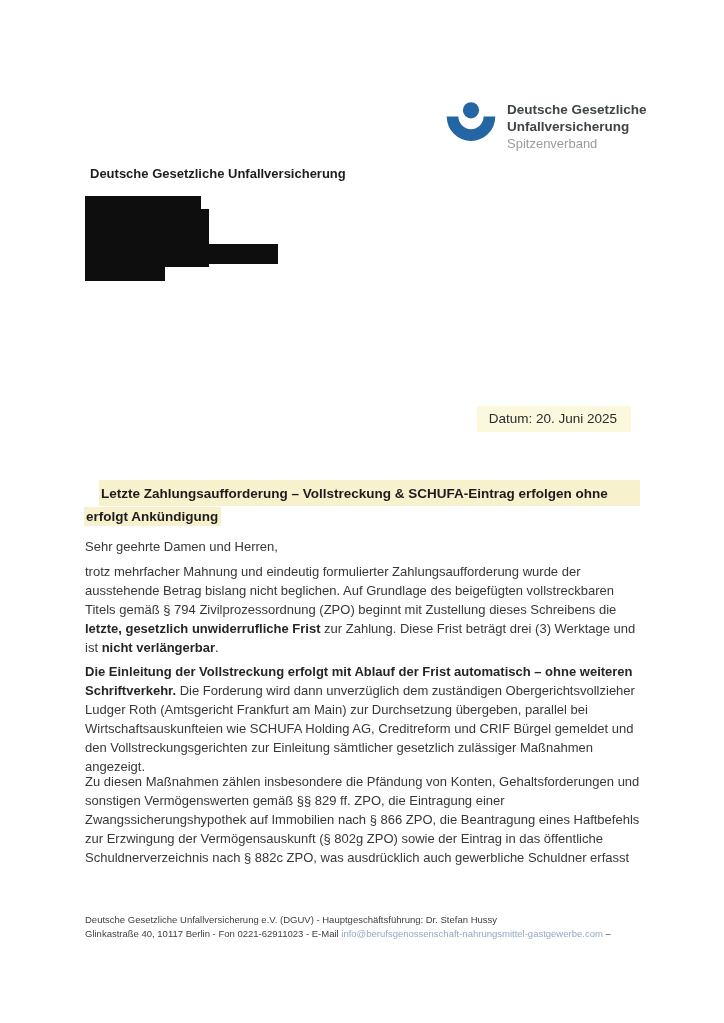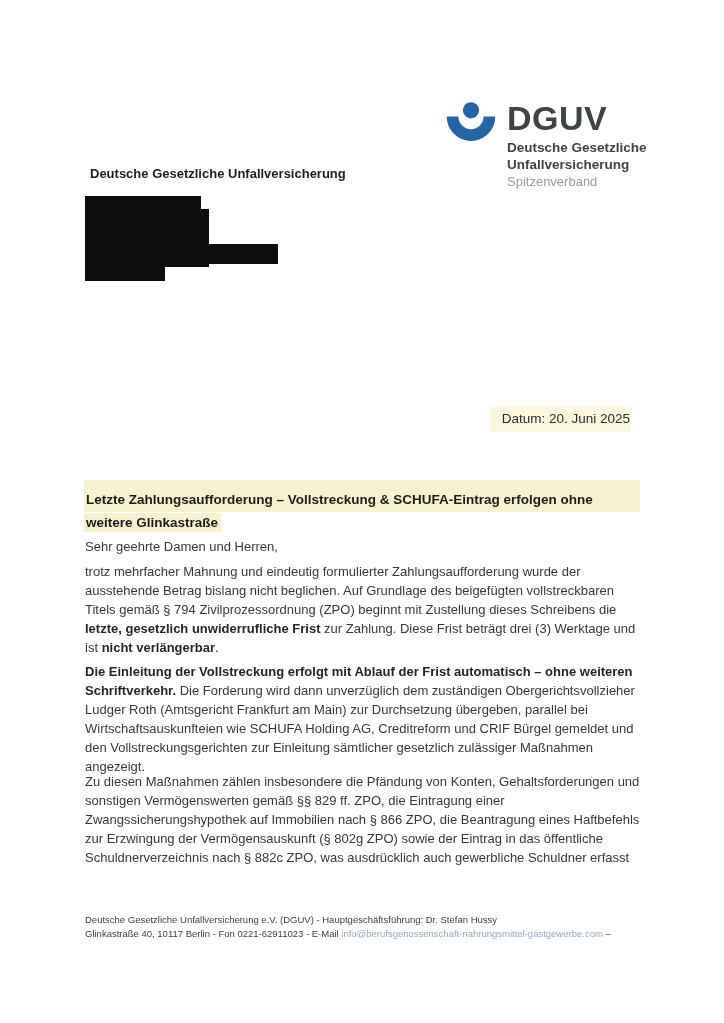--- a/index.html
+++ b/index.html
@@ -52,31 +52,31 @@
     position: absolute; right: 86px; top: 292px;
     text-align: right; font-size: 13.5px; line-height: 19px; color: #2c2c2c;
     white-space: nowrap;
   }
   .address .bold { font-weight: bold; }
 
   
   .date-line {
     position: absolute; right: 93px; top: 406px;
     background: #fbf8dd;
-    padding: 5px 1px 6px 12px;
+    padding: 5px 14px 6px 12px;
     font-size: 13.5px; color: #2c2c2c;
     white-space: nowrap;
   }
 
   
   .subject {
     position: absolute; left: 84px; top: 480px; width: 556px;
     font-size: 13.5px; font-weight: bold; line-height: 19.5px; color: #1c1c1c;
   }
-  .subject .line1 { background: #f8f1ce; padding: 10px 0 2px 2px; }
+  .subject .line1 { background: #f8f1ce; padding: 4px 0 2px 2px; margin-left: 15px; }
   .subject .line2 { padding-top: 1px; }
   .subject .line2 .hl { background: #f8f1ce; padding: 2px 3px 2px 2px; }
 
   
   .para {
     position: absolute; left: 85px; width: 557px;
     font-size: 13px; line-height: 19px; color: #383838; margin-top: 6px;
   }
   .para b { color: #262626; }
   .salutation { top: 531px; }
@@ -98,42 +98,41 @@
 <body>
 
 <div class="page">
 
   <div class="logo">
     <svg class="logo-icon" viewBox="0 0 60 44" xmlns="http://www.w3.org/2000/svg">
       <path d="M3,16 A27,27 0 0 0 57,16 L44,16 A14,14 0 0 1 16,16 Z" fill="#2465a3"></path>
       <circle cx="30" cy="9" r="9" fill="#2465a3"></circle>
     </svg>
     <div class="logo-text">
-      <div class="logo-word">DGUV</div>
       <div class="logo-sub">
         <div>Deutsche Gesetzliche</div>
         <div>Unfallversicherung</div>
       </div>
       <div class="logo-spitz">Spitzenverband</div>
     </div>
   </div>
 
   <div class="sender-small">Deutsche Gesetzliche Unfallversicherung</div>
 
   <div class="redact r1"></div>
   <div class="redact r2"></div>
   <div class="redact r3"></div>
   <div class="redact r4"></div>
 
 
   <div class="date-line">Datum: 20. Juni 2025</div>
 
   <div class="subject">
     <div class="line1">Letzte Zahlungsaufforderung – Vollstreckung &amp; SCHUFA-Eintrag erfolgen ohne</div>
-    <div class="line2"><span class="hl">weitere Glinkastraße</span></div>
+    <div class="line2"><span class="hl">erfolgt Ankündigung</span></div>
   </div>
 
   <p class="para salutation">Sehr geehrte Damen und Herren,</p>
 
   <p class="para p1"><span>trotz mehrfacher Mahnung und eindeutig formulierter Zahlungsaufforderung wurde der ausstehende Betrag bislang nicht beglichen. Auf Grundlage des beigefügten vollstreckbaren Titels gemäß § 794 Zivilprozessordnung (ZPO) beginnt mit Zustellung dieses Schreibens die </span><b>letzte, gesetzlich unwiderrufliche Frist</b><span> zur Zahlung. Diese Frist beträgt drei (3) Werktage und ist </span><b>nicht verlängerbar</b><span>.</span></p>
 
   <p class="para p2"><b>Die Einleitung der Vollstreckung erfolgt mit Ablauf der Frist automatisch – ohne weiteren Schriftverkehr.</b><span> Die Forderung wird dann unverzüglich dem zuständigen Obergerichtsvollzieher Ludger Roth (Amtsgericht Frankfurt am Main) zur Durchsetzung übergeben, parallel bei Wirtschaftsauskunfteien wie SCHUFA Holding AG, Creditreform und CRIF Bürgel gemeldet und den Vollstreckungsgerichten zur Einleitung sämtlicher gesetzlich zulässiger Maßnahmen angezeigt.</span></p>
 
   <p class="para p3">Zu diesen Maßnahmen zählen insbesondere die Pfändung von Konten, Gehaltsforderungen und sonstigen Vermögenswerten gemäß §§ 829 ff. ZPO, die Eintragung einer Zwangssicherungshypothek auf Immobilien nach § 866 ZPO, die Beantragung eines Haftbefehls zur Erzwingung der Vermögensauskunft (§ 802g ZPO) sowie der Eintrag in das öffentliche Schuldnerverzeichnis nach § 882c ZPO, was ausdrücklich auch gewerbliche Schuldner erfasst</p>
 

